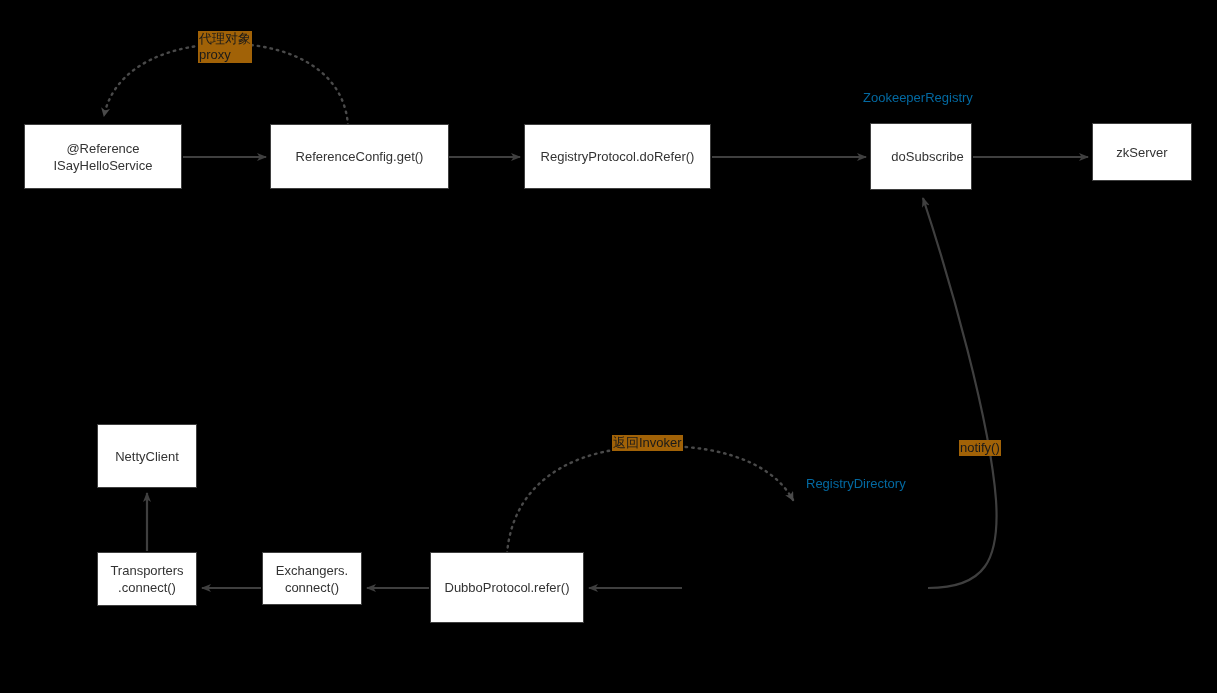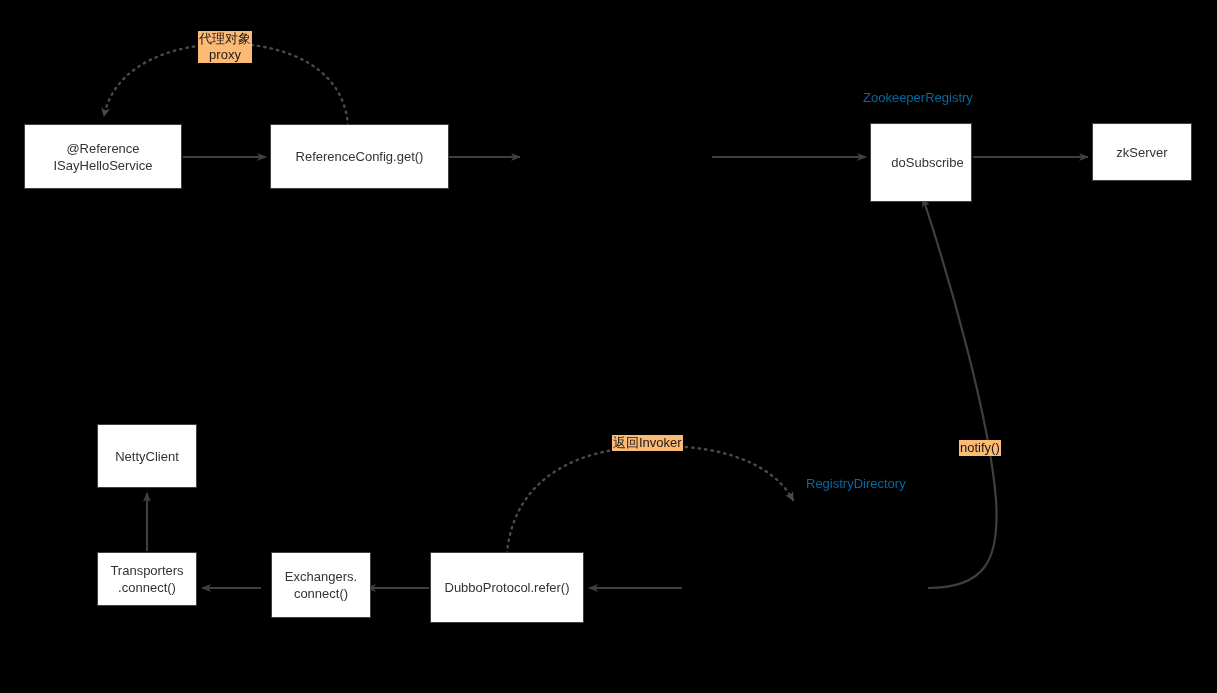--- a/index.html
+++ b/index.html
@@ -33,25 +33,24 @@
   .grouplabel {
     position: absolute;
     color: #0369a1;
     font-size: 13px;
     line-height: 15px;
     white-space: nowrap;
     text-align: center;
   }
   .edgelabel {
     position: absolute;
-    background: #fdba74;
+    background: #a16207;
     color: #1a1a1a;
     font-size: 13px;
     line-height: 16px;
-    text-align: center;
     white-space: pre-line;
     padding: 0 1px;
   }
   svg.edges {
     position: absolute;
     left: 0;
     top: 0;
     width: 1217px;
     height: 693px;
     overflow: visible;
@@ -88,31 +87,32 @@
     <line x1="147" y1="551" x2="147" y2="493" stroke="#3f3f3f" stroke-width="2.2" marker-end="url(#arrow)"></line>
 
     <path d="M 507,554 C 512,490 560,455 628,448 C 706,440 770,458 793,500" fill="none" stroke="#4a4a4a" stroke-width="2.4" stroke-dasharray="1.5 5" stroke-linecap="round" marker-end="url(#arrowdot)"></path>
   </svg>
 
   <div class="node" style="left:24px;top:124px;width:158px;height:65px;">@Reference
 ISayHelloService</div>
 
   <div class="node" style="left:270px;top:124px;width:179px;height:65px;">ReferenceConfig.get()</div>
 
+  <div class="node" style="left:524px;top:124px;width:187px;height:65px;">RegistryProtocol.doRefer()</div>
 
-  <div class="node" style="left:870px;top:123px;width:102px;height:79px;padding-left:17px;">doSubscribe</div>
+  <div class="node" style="left:870px;top:123px;width:102px;height:67px;padding-left:17px;">doSubscribe</div>
 
   <div class="node" style="left:1092px;top:123px;width:100px;height:58px;">zkServer</div>
 
   <div class="node" style="left:97px;top:424px;width:100px;height:64px;">NettyClient</div>
 
   <div class="node" style="left:97px;top:552px;width:100px;height:54px;">Transporters
 .connect()</div>
 
-  <div class="node" style="left:271px;top:552px;width:100px;height:66px;">Exchangers.
+  <div class="node" style="left:262px;top:552px;width:100px;height:53px;">Exchangers.
 connect()</div>
 
   <div class="node" style="left:430px;top:552px;width:154px;height:71px;">DubboProtocol.refer()</div>
 
 
   <div class="grouplabel" style="left:863px;top:90px;">ZookeeperRegistry</div>
 
   <div class="grouplabel" style="left:806px;top:476px;">RegistryDirectory</div>
 
   <div class="edgelabel" style="left:198px;top:31px;">代理对象

